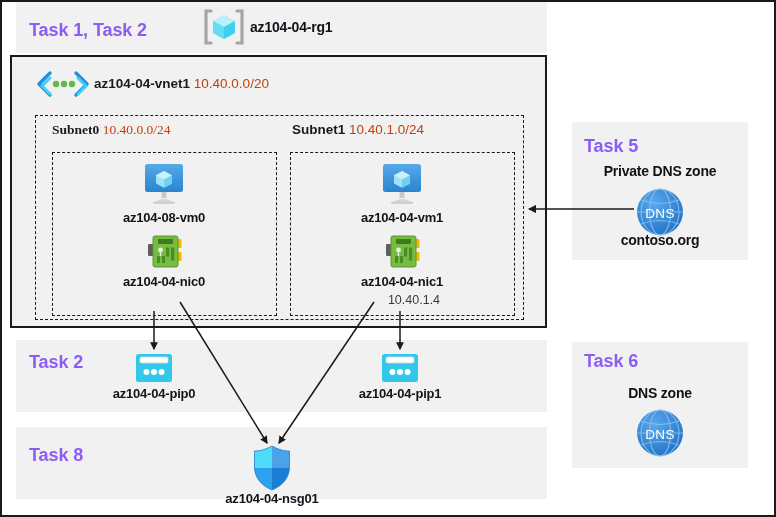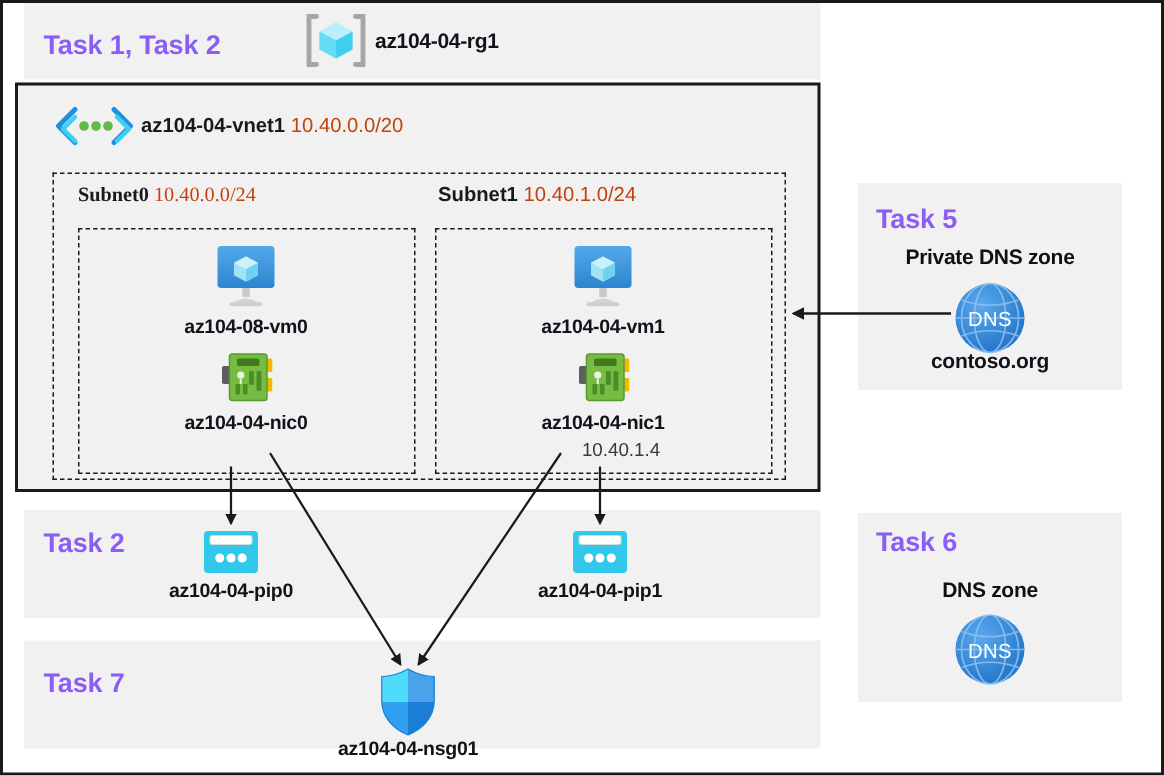--- a/index.html
+++ b/index.html
@@ -215,21 +215,21 @@
       <rect x="5" y="4" width="28" height="6" rx="1.6" fill="#ffffff"></rect>
       <rect x="5" y="4" width="28" height="6" rx="1.6" fill="none" stroke="#d8d8d8" stroke-width="0.8"></rect>
       <circle cx="11.5" cy="19" r="3" fill="#ffffff"></circle>
       <circle cx="19" cy="19" r="3" fill="#ffffff"></circle>
       <circle cx="26.5" cy="19" r="3" fill="#ffffff"></circle>
     </svg>
   </div>
   <div class="res-name" style="left:318px;top:384px;width:160px;">az104-04-pip1</div>
 
   <div class="panel" style="left:14px;top:425px;width:531px;height:72px;"></div>
-  <div class="task-label" style="left:27px;top:443px;">Task 7</div>
+  <div class="task-label" style="left:27px;top:443px;">Task 8</div>
 
   <div class="icon" style="left:250px;top:443px;width:40px;height:46px;">
     <svg width="40" height="46" viewBox="0 0 40 46">
       <defs>
         <clipPath id="shieldClip">
           <path d="M20 1 C13 5 7 6 2.5 6 L2.5 22 C2.5 33 10 41 20 45 C30 41 37.5 33 37.5 22 L37.5 6 C33 6 27 5 20 1 Z"></path>
         </clipPath>
       </defs>
       <g clip-path="url(#shieldClip)">
         <rect x="0" y="0" width="20" height="23" fill="#4fdcfb"></rect>

